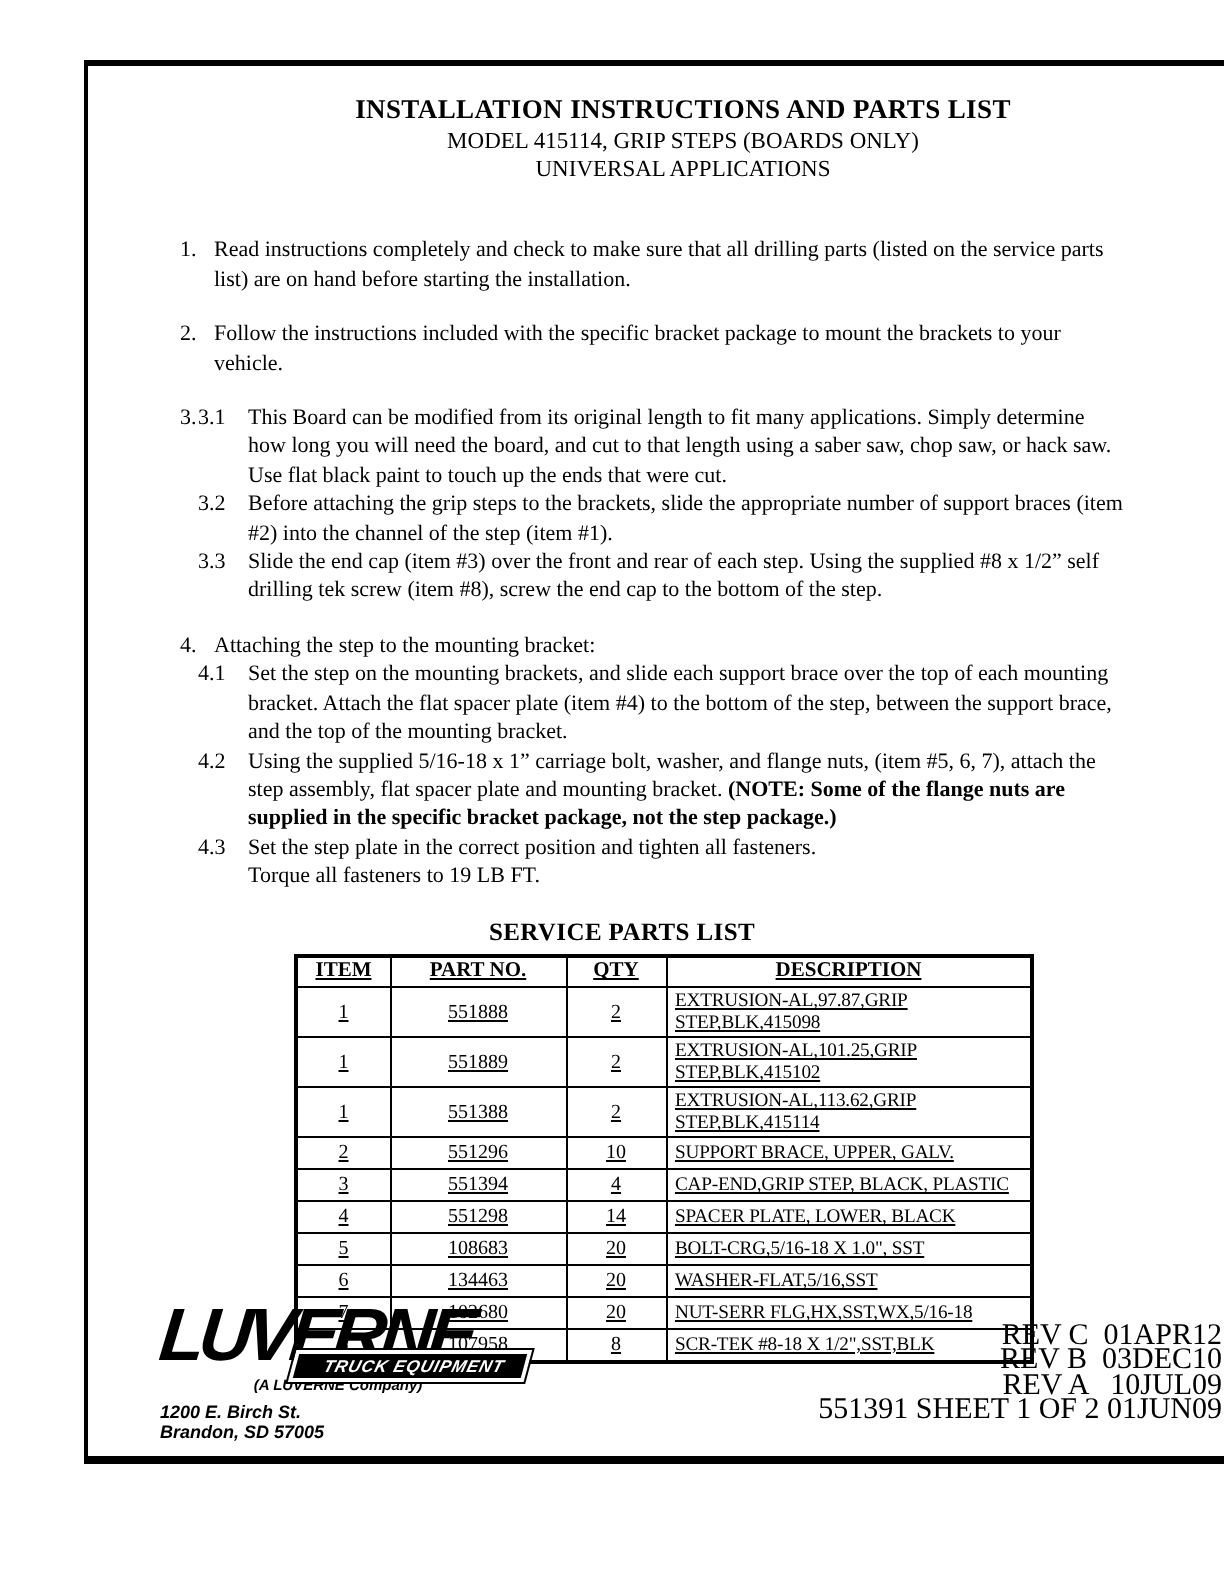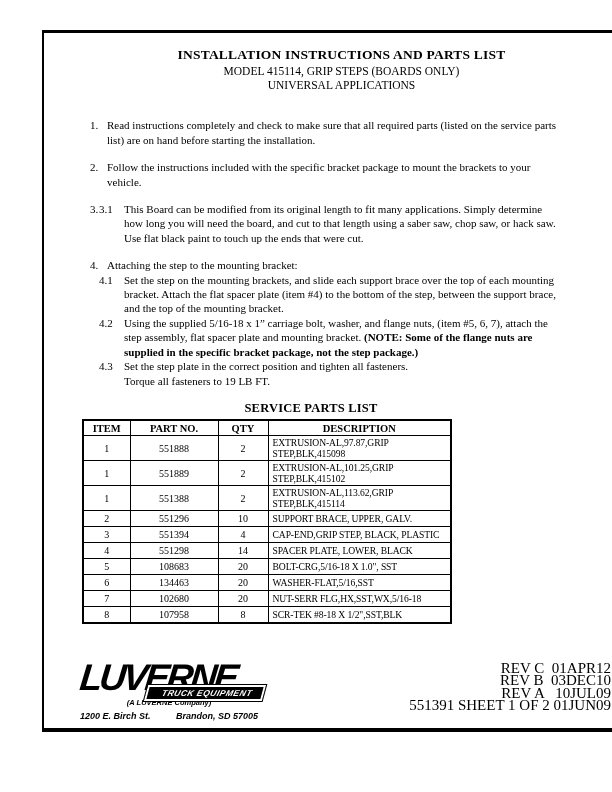--- a/index.html
+++ b/index.html
@@ -39,24 +39,25 @@
   .sub-text b { font-weight: bold; }
 
   .parts-section { margin-top: 10px; }
   .parts-title {
     width: 368px; margin-left: 83px;
     text-align: center; font-weight: bold; font-size: 12.5px;
     margin-bottom: 3px; letter-spacing: 0.2px;
   }
   table.parts {
     border-collapse: collapse;
-    margin-left: 38px;
+    margin-left: 103px;
     width: 368px;
     border: 2px solid #000;
     table-layout: fixed;
+    text-decoration: underline;
   }
   table.parts th, table.parts td {
     border: 1px solid #000;
     padding: 1px 4px;
     height: 16px;
   }
   table.parts th { font-size: 10.5px; text-align: center; }
   td.c { text-align: center; font-size: 10px; }
   td.desc { text-align: left; font-size: 9.6px; letter-spacing: -0.1px; }
   col.w-item { width: 47px; }
@@ -89,20 +90,21 @@
   }
   .logo-company {
     text-align: center;
     font-size: 7.5px; font-style: italic; font-weight: bold;
     margin-top: 3px;
   }
   .logo-address {
     display: flex; justify-content: space-between;
     font-style: italic; font-weight: bold; font-size: 9px;
     margin-top: 4px;
+    flex-direction: column;
   }
   .revisions {
     position: absolute; right: 28px; bottom: 16px;
     text-align: right;
     font-size: 15px; line-height: 12.6px;
     white-space: pre;
   }
 </style>
 </head>
 <body>
@@ -113,35 +115,43 @@
     <div class="title-block">
       <div class="title-main">INSTALLATION INSTRUCTIONS AND PARTS LIST</div>
       <div class="title-sub">MODEL 415114, GRIP STEPS (BOARDS ONLY)</div>
       <div class="title-sub">UNIVERSAL APPLICATIONS</div>
     </div>
 
     <div class="instructions">
         <div class="item">
           <div class="item-num">1.</div>
           <div class="item-body">
-            <div class="item-text">Read instructions completely and check to make sure that all required parts (listed on the service parts list) are on hand before starting the installation.</div>
+            <div class="item-text">Read instructions completely and check to make sure that all drilling parts (listed on the service parts list) are on hand before starting the installation.</div>
           </div>
         </div>
         <div class="item">
           <div class="item-num">2.</div>
           <div class="item-body">
             <div class="item-text">Follow the instructions included with the specific bracket package to mount the brackets to your vehicle.</div>
           </div>
         </div>
         <div class="item">
           <div class="item-num">3.</div>
           <div class="item-body">
             <div class="subitem">
               <div class="sub-num">3.1</div>
               <div class="sub-text">This Board can be modified from its original length to fit many applications. Simply determine how long you will need the board, and cut to that length using a saber saw, chop saw, or hack saw. Use flat black paint to touch up the ends that were cut.</div>
+            </div>
+            <div class="subitem">
+              <div class="sub-num">3.2</div>
+              <div class="sub-text">Before attaching the grip steps to the brackets, slide the appropriate number of support braces (item #2) into the channel of the step (item #1).</div>
+            </div>
+            <div class="subitem">
+              <div class="sub-num">3.3</div>
+              <div class="sub-text">Slide the end cap (item #3) over the front and rear of each step. Using the supplied #8 x 1/2” self drilling tek screw (item #8), screw the end cap to the bottom of the step.</div>
             </div>
           </div>
         </div>
         <div class="item">
           <div class="item-num">4.</div>
           <div class="item-body">
             <div class="item-text">Attaching the step to the mounting bracket:</div>
             <div class="subitem">
               <div class="sub-num">4.1</div>
               <div class="sub-text">Set the step on the mounting brackets, and slide each support brace over the top of each mounting bracket. Attach the flat spacer plate (item #4) to the bottom of the step, between the support brace, and the top of the mounting bracket.</div>

